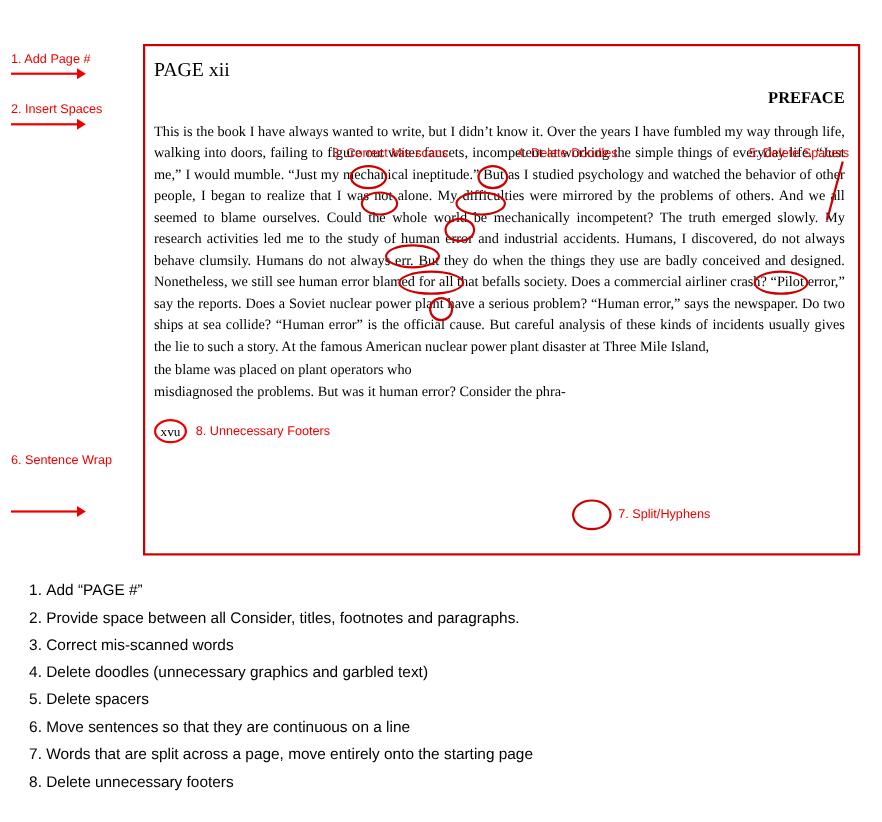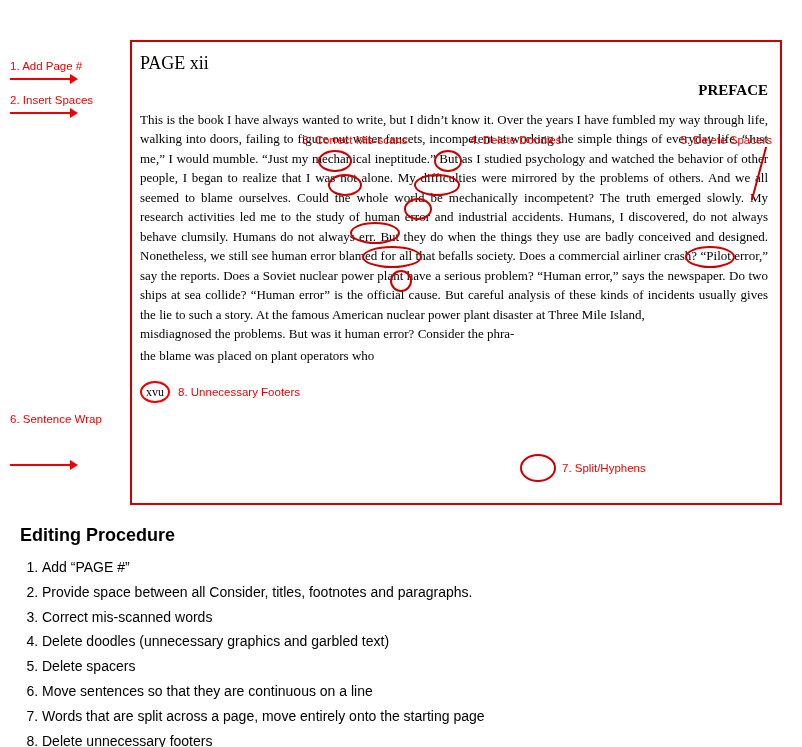--- a/index.html
+++ b/index.html
@@ -110,21 +110,21 @@
   </style>
 </head>
 <body>
 
 <div class="page-container">
 
   <div style="position: relative; margin: 30px 10px 0 10px;">
 
     <div style="position: absolute; left: 0; top: 0; width: 118px; height: 100%;">
 
-      <div style="position: absolute; top: 20px; left: 0; display: flex; flex-direction: column; gap: 0;">
+      <div style="position: absolute; top: 8px; left: 0; display: flex; flex-direction: column; gap: 0;">
         <span class="label-red">1. Add Page #</span>
         <div style="display: flex; align-items: center; margin-top: 2px;">
           <div class="arr-line" style="width: 60px;"></div>
           <div class="arr-head"></div>
         </div>
       </div>
 
       <div style="position: absolute; top: 54px; left: 0; display: flex; flex-direction: column;">
         <span class="label-red">2. Insert Spaces</span>
         <div style="display: flex; align-items: center; margin-top: 2px;">
@@ -175,40 +175,39 @@
       <div style="position: absolute; top: 204px; right: 45px; width: 50px; height: 22px; border: 2px solid #cc0000; border-radius: 50%;"></div>
 
       <div style="position: absolute; top: 228px; left: 258px; width: 22px; height: 22px; border: 2px solid #cc0000; border-radius: 50%;"></div>
 
       <div style="position: absolute; top: 412px; left: 388px; width: 36px; height: 28px; border: 2px solid #cc0000; border-radius: 50%;"></div>
 
       <div class="doc-content">
         <div class="page-header">PAGE xii</div>
         <div class="preface">PREFACE</div>
         <div class="body-text">This is the book I have always wanted to write, but I didn’t know it. Over the years I have fumbled my way through life, walking into doors, failing to figure out water faucets, incompetent at working the simple things of everyday life. “Just me,” I would mumble. “Just my mechanical ineptitude.” But as I studied psychology and watched the behavior of other people, I began to realize that I was not alone. My difficulties were mirrored by the problems of others. And we all seemed to blame ourselves. Could the whole world be mechanically incompetent? The truth emerged slowly. My research activities led me to the study of human error and industrial accidents. Humans, I discovered, do not always behave clumsily. Humans do not always err. But they do when the things they use are badly conceived and designed. Nonetheless, we still see human error blamed for all that befalls society. Does a commercial airliner crash? “Pilot error,” say the reports. Does a Soviet nuclear power plant have a serious problem? “Human error,” says the newspaper. Do two ships at sea collide? “Human error” is the official cause. But careful analysis of these kinds of incidents usually gives the lie to such a story. At the famous American nuclear power plant disaster at Three Mile Island,</div>
+        <div class="body-text sentence-wrap">the blame was placed on plant operators who</div>
         <div class="body-text">misdiagnosed the problems. But was it human error? Consider the phra-</div>
-        <div class="body-text sentence-wrap">the blame was placed on plant operators who</div>
 
         <div class="footer-text" style="margin-top: 16px; display: flex; align-items: center; ">
           <div class="xvu-circle">
             <span>xvu</span>
           </div>
           <span class="label-red">8. Unnecessary Footers</span>
         </div>
       </div>
 
       <div style="position: absolute; top: 418px; left: 430px;">
         <span class="label-red">7. Split/Hyphens</span>
       </div>
 
     </div>
   </div>
 
   <div class="editing-section" style="margin-top: 20px;">
-    <div class="editing-title">Editing Procedure</div>
     <ol class="editing-list">
     <li>Add “PAGE #”</li>
         <li>Provide space between all Consider, titles, footnotes and paragraphs.</li>
         <li>Correct mis-scanned words</li>
         <li>Delete doodles (unnecessary graphics and garbled text)</li>
         <li>Delete spacers</li>
         <li>Move sentences so that they are continuous on a line</li>
         <li>Words that are split across a page, move entirely onto the starting page</li>
         <li>Delete unnecessary footers</li>
       </ol>

